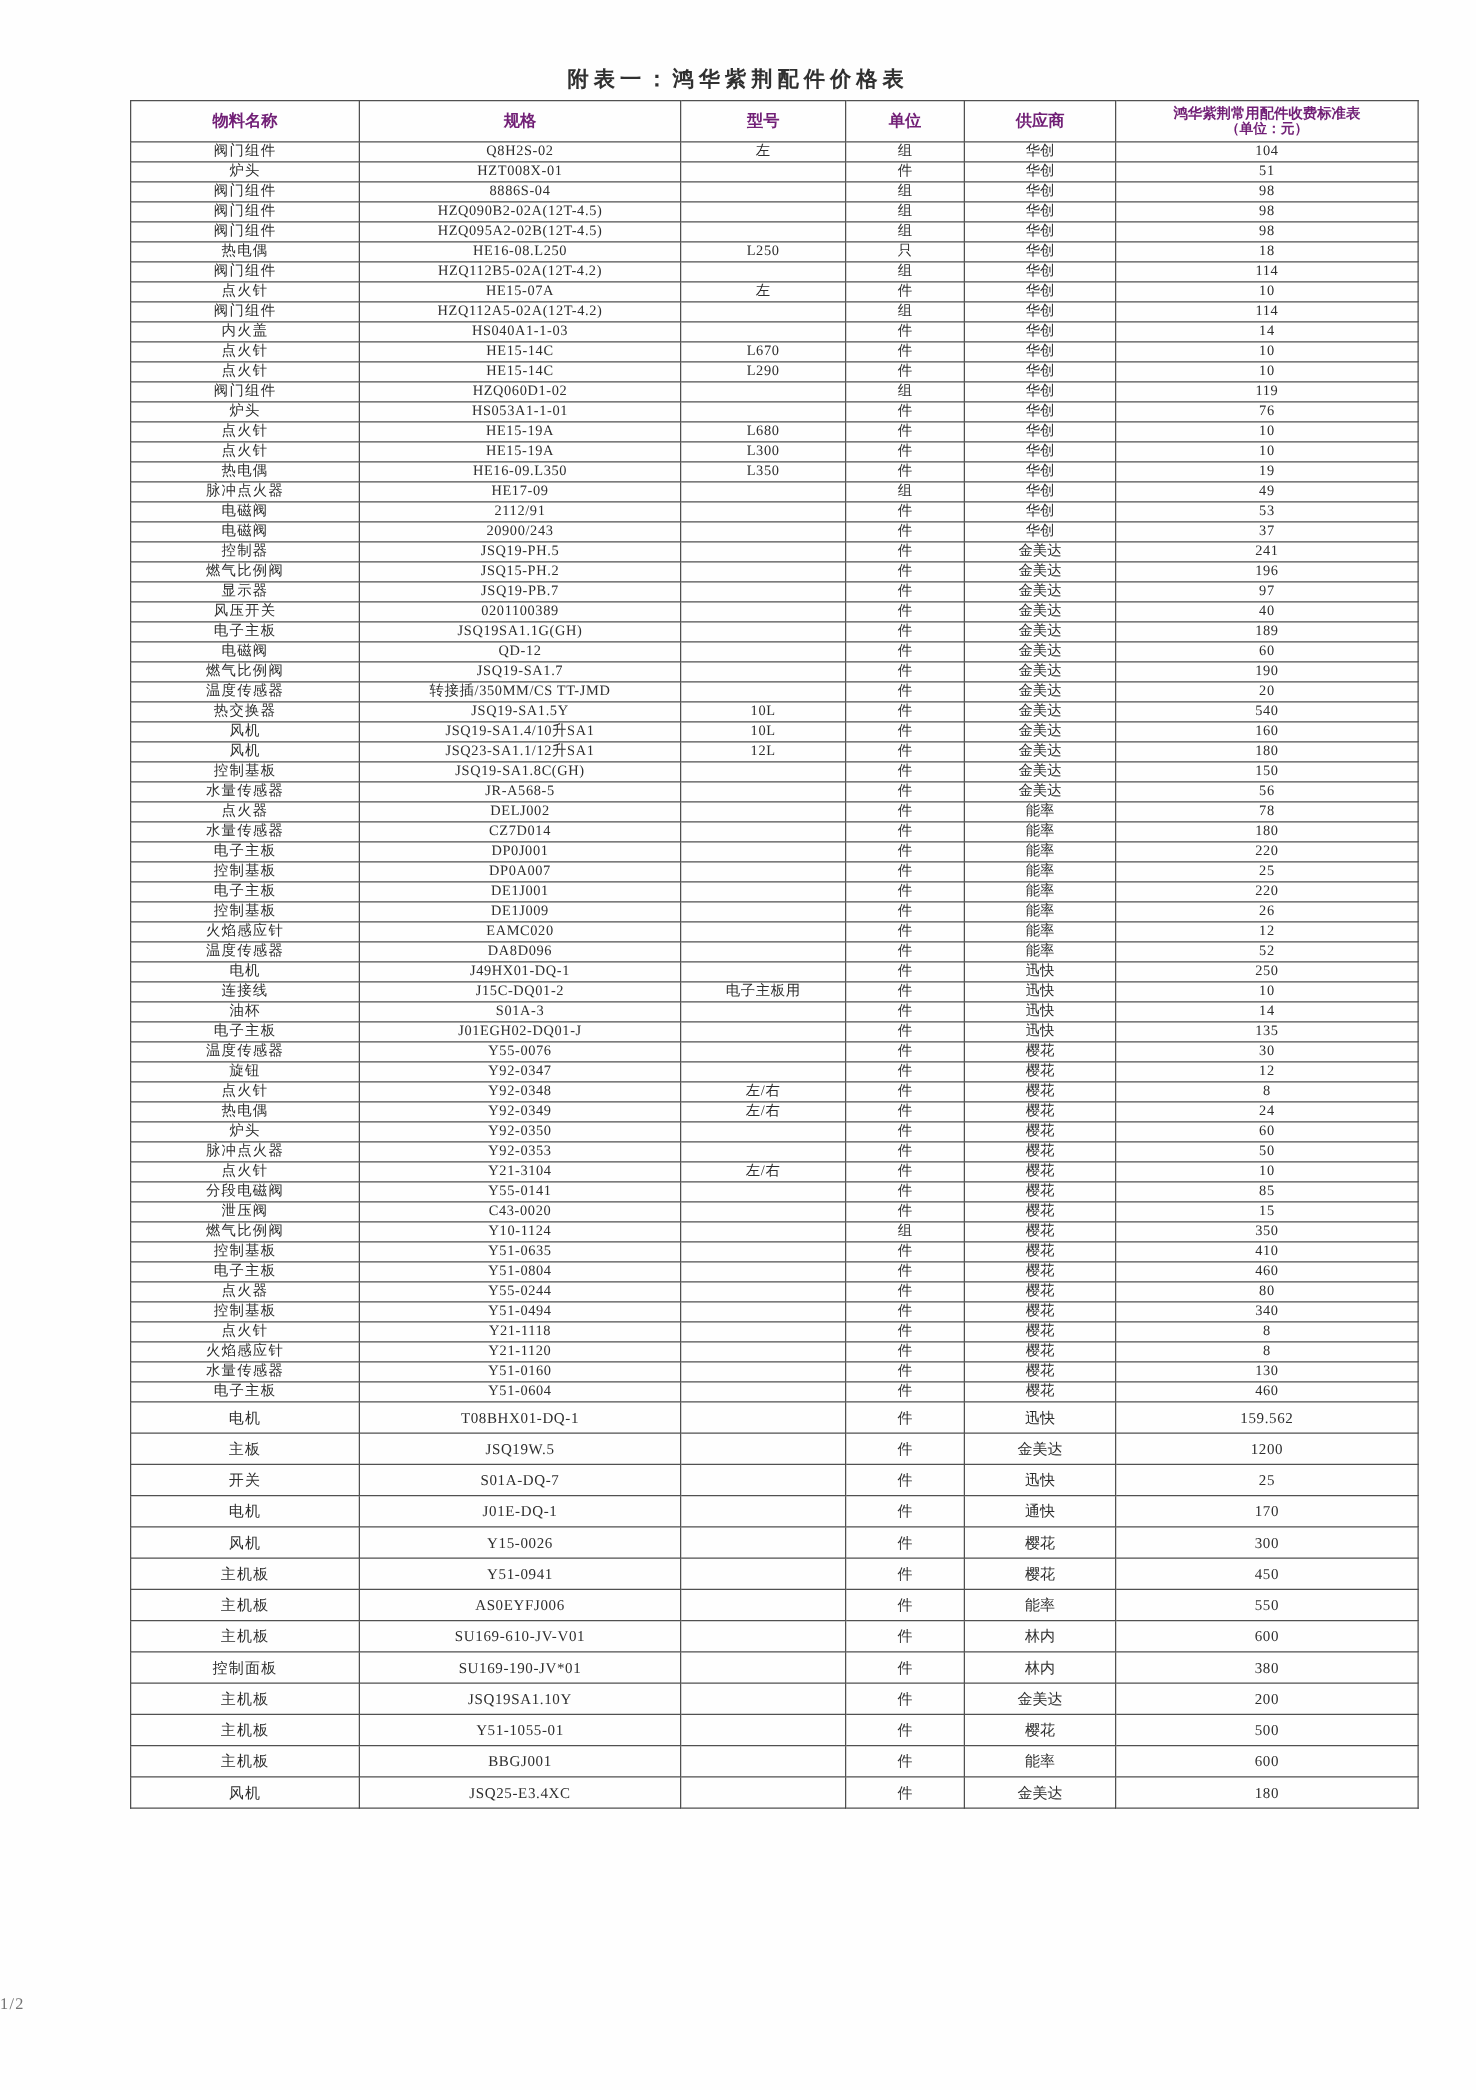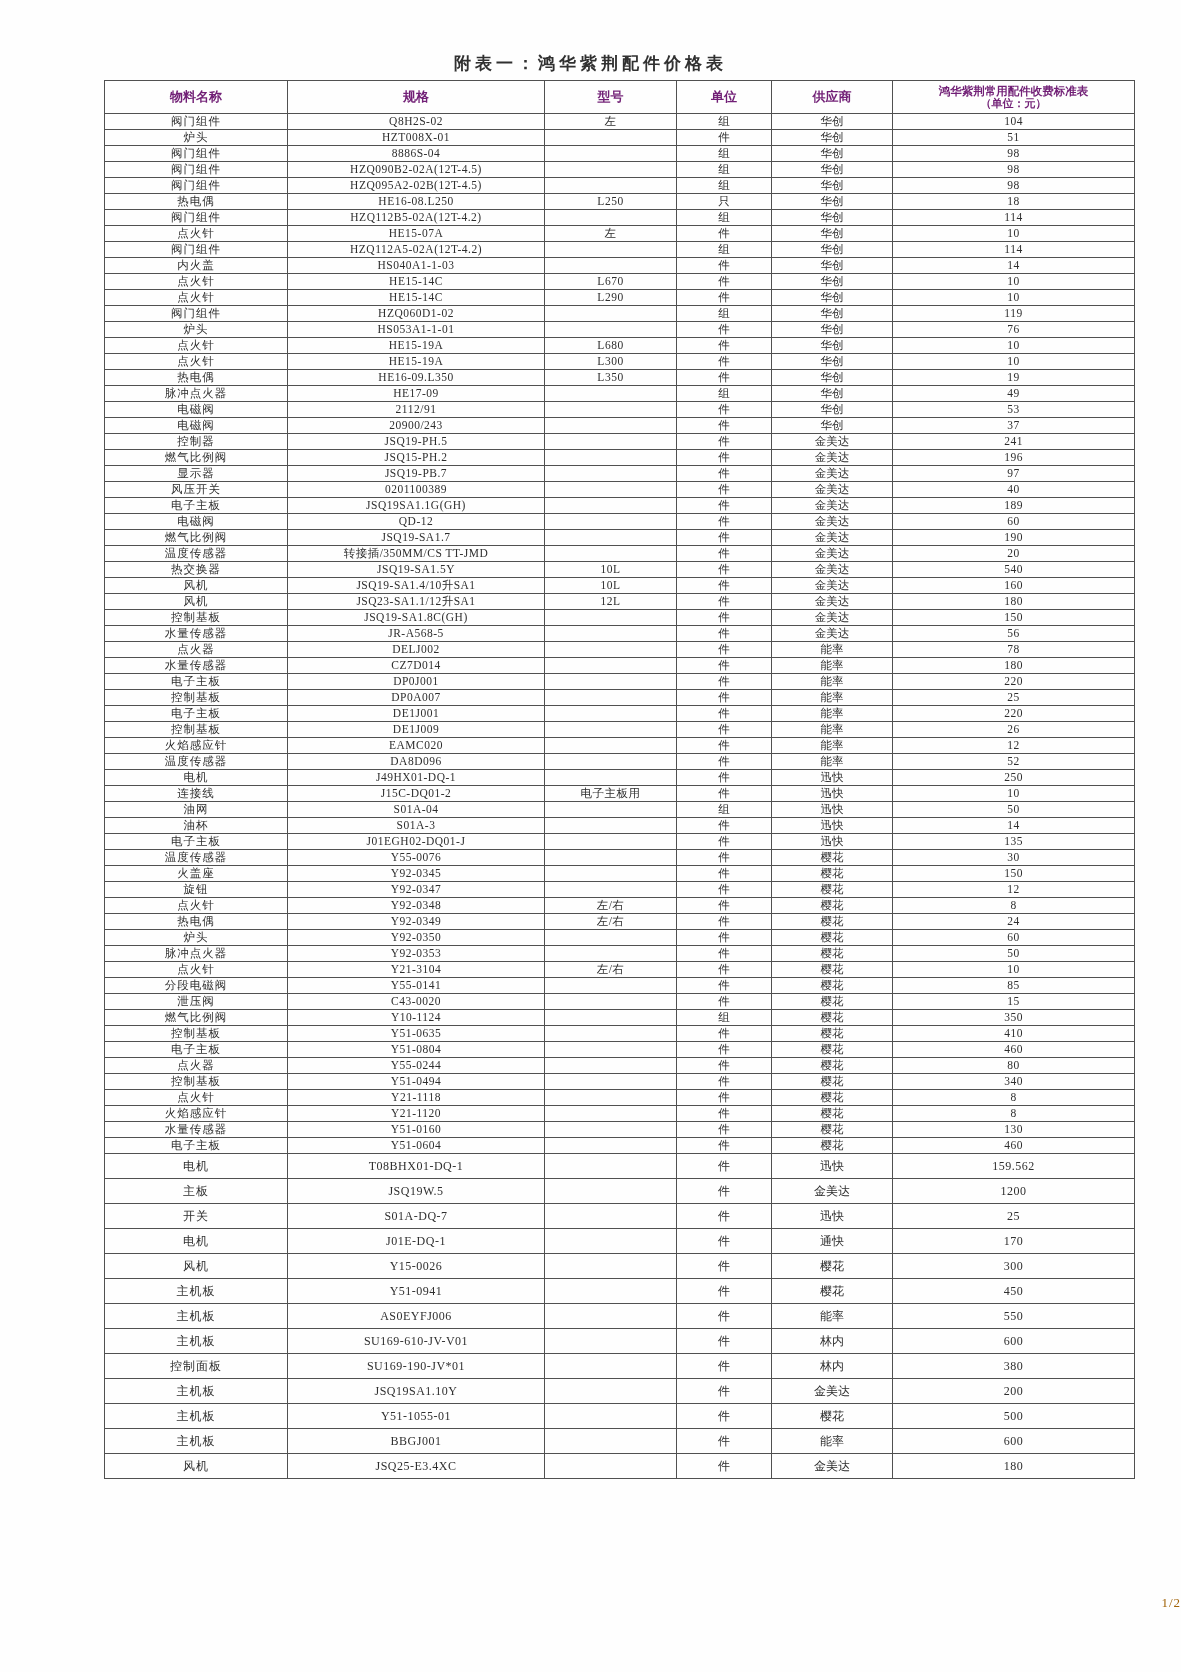--- a/index.html
+++ b/index.html
@@ -66,23 +66,23 @@
   .price-table td.spec-cell,
   .price-table td.model-cell,
   .price-table td.price-cell{
     font-family:"Liberation Serif","DejaVu Serif",serif;
     letter-spacing:0.5px;
   }
   .price-table td.material-cell{letter-spacing:1px;}
   .page-footer{
     position:absolute;
     top:1595px;left:0;width:100%;
-    text-align:right;
+    text-align:left;
     font-size:13px;
-    color:#a16207;
+    color:#737373;
     letter-spacing:1px;
   }
 </style>
 </head>
 <body>
 
 <div class="page">
 
   <div class="doc-title">附表一：鸿华紫荆配件价格表</div>
 
@@ -447,28 +447,20 @@
     </tr>
         <tr>
       <td class="material-cell">连接线</td>
       <td class="spec-cell">J15C-DQ01-2</td>
       <td class="model-cell">电子主板用</td>
       <td class="unit-cell">件</td>
       <td class="supplier-cell">迅快</td>
       <td class="price-cell">10</td>
     </tr>
         <tr>
-      <td class="material-cell">油网</td>
-      <td class="spec-cell">S01A-04</td>
-      <td class="model-cell"></td>
-      <td class="unit-cell">组</td>
-      <td class="supplier-cell">迅快</td>
-      <td class="price-cell">50</td>
-    </tr>
-        <tr>
       <td class="material-cell">油杯</td>
       <td class="spec-cell">S01A-3</td>
       <td class="model-cell"></td>
       <td class="unit-cell">件</td>
       <td class="supplier-cell">迅快</td>
       <td class="price-cell">14</td>
     </tr>
         <tr>
       <td class="material-cell">电子主板</td>
       <td class="spec-cell">J01EGH02-DQ01-J</td>
@@ -477,28 +469,20 @@
       <td class="supplier-cell">迅快</td>
       <td class="price-cell">135</td>
     </tr>
         <tr>
       <td class="material-cell">温度传感器</td>
       <td class="spec-cell">Y55-0076</td>
       <td class="model-cell"></td>
       <td class="unit-cell">件</td>
       <td class="supplier-cell">樱花</td>
       <td class="price-cell">30</td>
-    </tr>
-        <tr>
-      <td class="material-cell">火盖座</td>
-      <td class="spec-cell">Y92-0345</td>
-      <td class="model-cell"></td>
-      <td class="unit-cell">件</td>
-      <td class="supplier-cell">樱花</td>
-      <td class="price-cell">150</td>
     </tr>
         <tr>
       <td class="material-cell">旋钮</td>
       <td class="spec-cell">Y92-0347</td>
       <td class="model-cell"></td>
       <td class="unit-cell">件</td>
       <td class="supplier-cell">樱花</td>
       <td class="price-cell">12</td>
     </tr>
         <tr>

